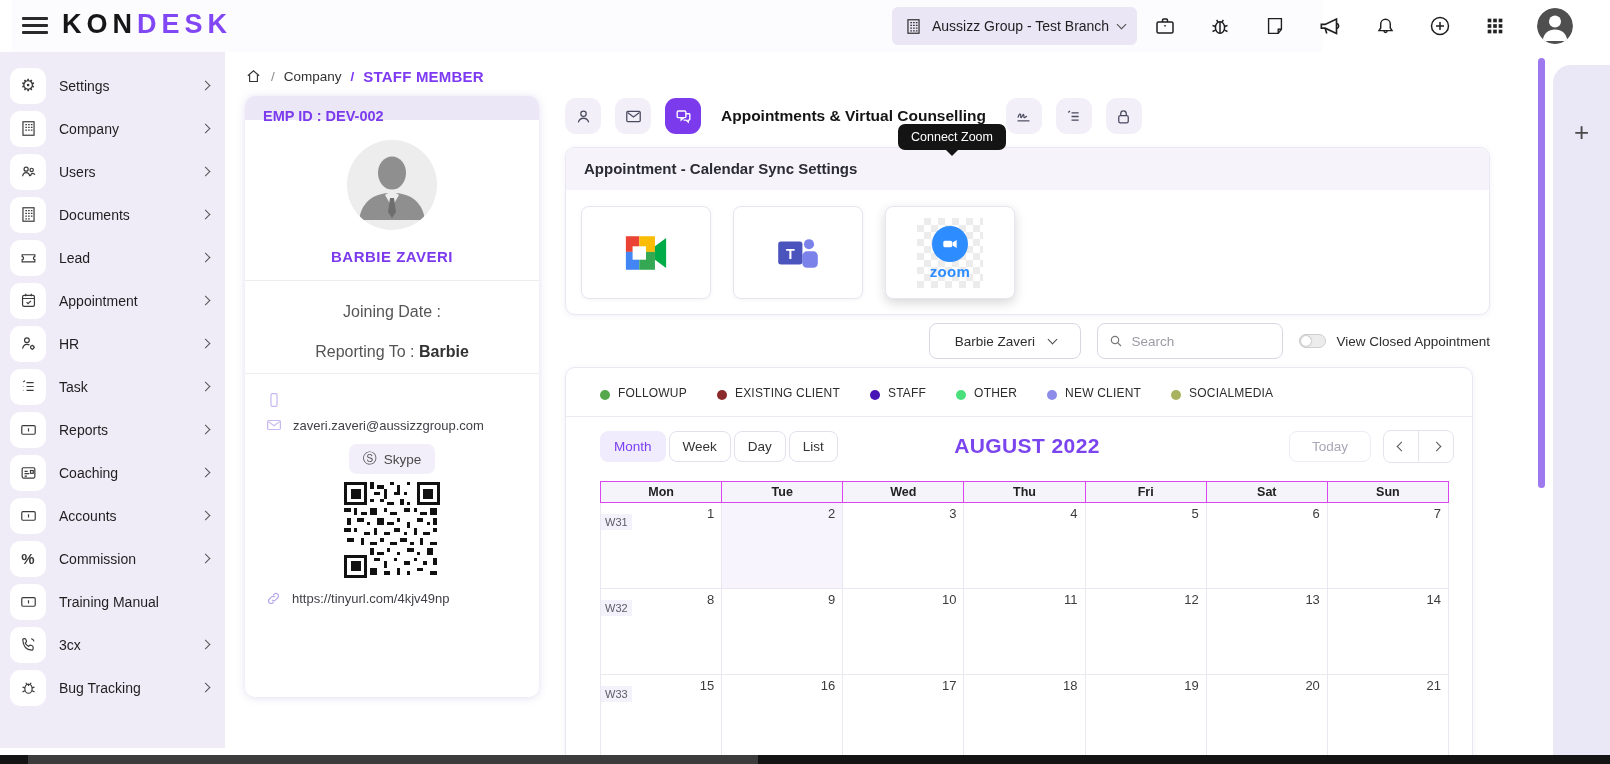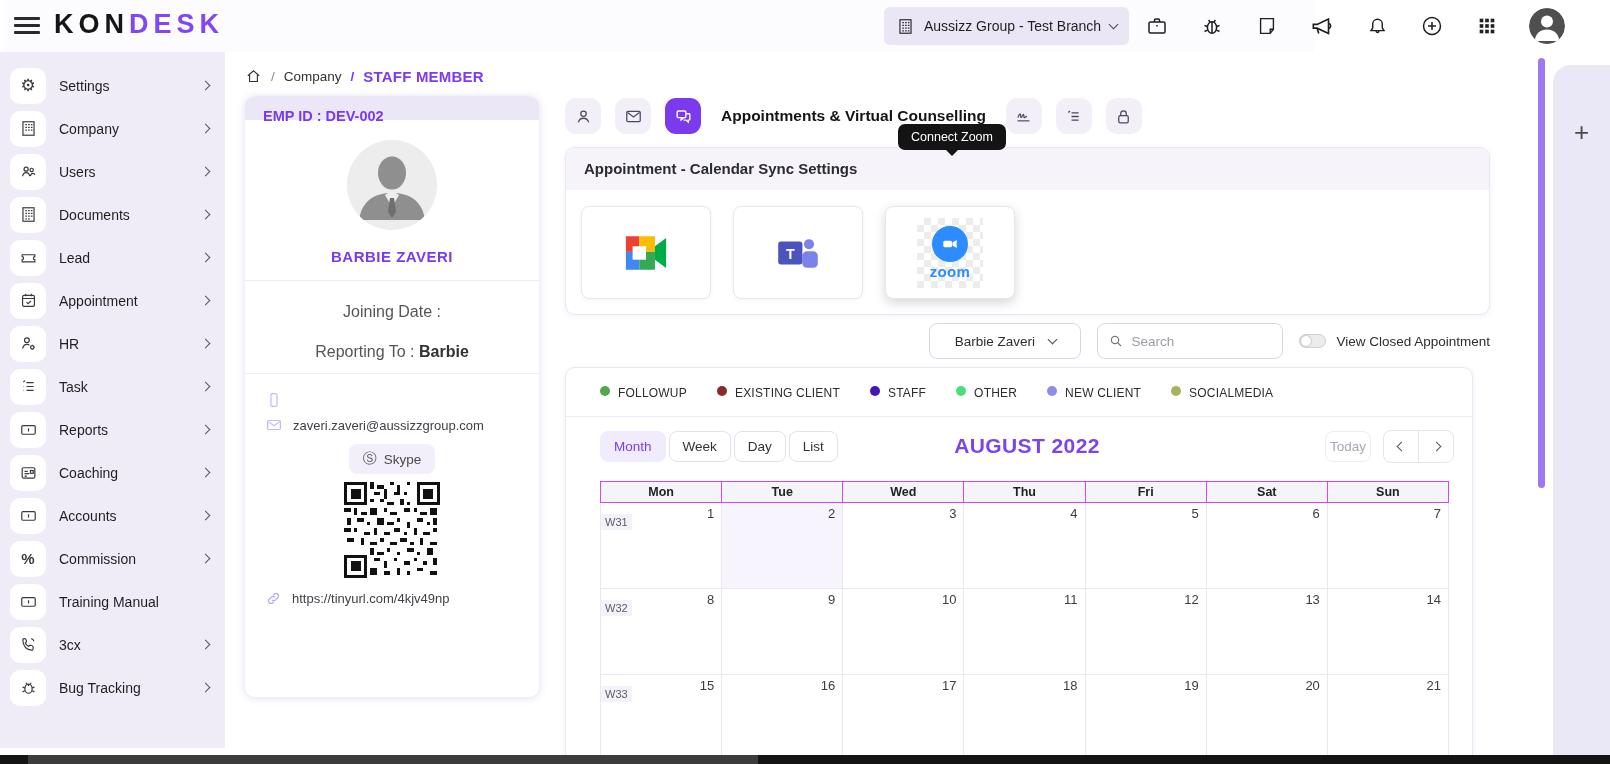--- a/index.html
+++ b/index.html
@@ -1,21 +1,21 @@
 <!DOCTYPE html>
 <html><head>
 <meta charset="utf-8">
 <style>
   * { margin:0; padding:0; box-sizing:border-box; }
   html,body { width:1610px; height:764px; overflow:hidden; }
   body { font-family:"Liberation Sans", sans-serif; background:#fff; color:#222; }
   .app { position:relative; width:1610px; height:764px; background:#fff; overflow:hidden; }
 
   
-  .topbar { position:absolute; left:4px; top:0; width:1310px; height:52px; background:#fcfbfe; z-index:5; }
+  .topbar { position:absolute; left:12px; top:0; width:1310px; height:52px; background:#fcfbfe; z-index:5; }
   .hamburger { position:absolute; left:10px; top:17px; width:26px; height:18px; cursor:pointer; }
   .hamburger span { display:block; height:2.6px; background:#2a2a2a; margin-bottom:4.4px; border-radius:1px; }
   .logo { position:absolute; left:50px; top:9px; font-size:27px; font-weight:700; letter-spacing:5px; }
   .logo .kon { color:#161616; }
   .logo .desk { color:#8247f5; }
   .branch-chip { position:absolute; left:880px; top:7px; height:38px; padding:0 12px; background:#eae6f6; border-radius:6px; display:flex; align-items:center; gap:9px; cursor:pointer; }
   .branch-chip .txt { font-size:14px; color:#1f1f1f; }
   .topbar-icons { position:absolute; left:1140px; top:8px; height:36px; display:flex; align-items:center; gap:29px; }
   .tb-btn { width:26px; height:26px; display:flex; align-items:center; justify-content:center; cursor:pointer; }
   .avatar-btn { width:36px; height:36px; border-radius:50%; overflow:hidden; cursor:pointer; }
@@ -83,31 +83,31 @@
   .search-box { width:186px; height:36px; border:1px solid #d9d6e4; border-radius:8px; display:flex; align-items:center; padding:0 10px; gap:7px; background:#fff; }
   .search-box input { border:none; outline:none; font-size:13.5px; width:130px; color:#333; font-family:inherit; background:transparent; }
   .search-box input::placeholder { color:#9b9ba5; }
   .toggle { width:27px; height:14px; border-radius:8px; background:#ececec; border:1px solid #cfcfcf; position:relative; cursor:pointer; flex:none; }
   .toggle .knob { position:absolute; left:1px; top:1px; width:10px; height:10px; border-radius:50%; background:#fff; box-shadow:0 0 2px rgba(0,0,0,.4); }
   .toggle-label { font-size:13.5px; color:#2e2e2e; margin-left:-6px; }
 
   
   .cal-card { position:absolute; left:340px; top:315px; width:908px; height:460px; background:#fff; border:1px solid #eae7f3; border-radius:10px; box-shadow:0 1px 6px rgba(90,70,160,.08); }
   .legend { display:flex; gap:30px; padding:18px 0 0 34px; align-items:center; }
-  .lg-item { display:flex; align-items:flex-start; gap:8px; }
+  .lg-item { display:flex; align-items:flex-end; gap:8px; }
   .lg-dot { width:10px; height:10px; border-radius:50%; flex:none; }
   .lg-label { font-size:12px; color:#2c2c2c; letter-spacing:.2px; }
   .cal-div { border-top:1px solid #ecebf2; margin-top:16px; }
   .cal-toolbar { position:relative; margin:10px 18px 0 34px; height:38px; display:flex; align-items:center; }
   .view-btns { display:flex; gap:3px; }
   .view-btn { padding:7px 13px; font-size:13.5px; border:1px solid #e3e0ee; background:#fff; color:#333; border-radius:8px; cursor:pointer; font-family:inherit; }
   .view-btn.active { background:#f1ecfd; color:#7a3ff0; border-color:#f1ecfd; }
   .cal-title { position:absolute; left:50%; transform:translateX(-50%); color:#7a45ee; font-size:21px; font-weight:700; letter-spacing:.4px; }
   .cal-nav { margin-left:auto; display:flex; align-items:center; }
-  .today-btn { padding:7px 4px; border:1px solid #edebf5; background:#fff; border-radius:8px; color:#a9a6b6; font-size:13.5px; cursor:pointer; margin-right:12px; font-family:inherit; }
+  .today-btn { padding:7px 22px; border:1px solid #edebf5; background:#fff; border-radius:8px; color:#a9a6b6; font-size:13.5px; cursor:pointer; margin-right:12px; font-family:inherit; }
   .nav-btn { width:36px; height:33px; background:#fff; border:1px solid #e6e3ef; display:flex; align-items:center; justify-content:center; cursor:pointer; }
   .nav-btn.prev { border-radius:8px 0 0 8px; }
   .nav-btn.next { border-radius:0 8px 8px 0; margin-left:-1px; }
   .nav-btn .chev-r, .nav-btn .chev-l { width:7px; height:7px; border-width:1.8px; border-color:#555; }
   .chev-l { border-left:2px solid #555; border-bottom:2px solid #555; transform:rotate(45deg); display:inline-block; }
 
   .cal-grid { margin:16px 0 0 34px; border-collapse:collapse; table-layout:fixed; width:849px; }
   .cal-grid th { height:21px; background:#f6f4fb; border:1px solid #d946ef; font-size:12.5px; font-weight:700; color:#222; }
   .cal-grid td { height:86px; border:1px solid #e9e7f0; vertical-align:top; position:relative; }
   .cal-grid td.today { background:#f7f4fd; }

